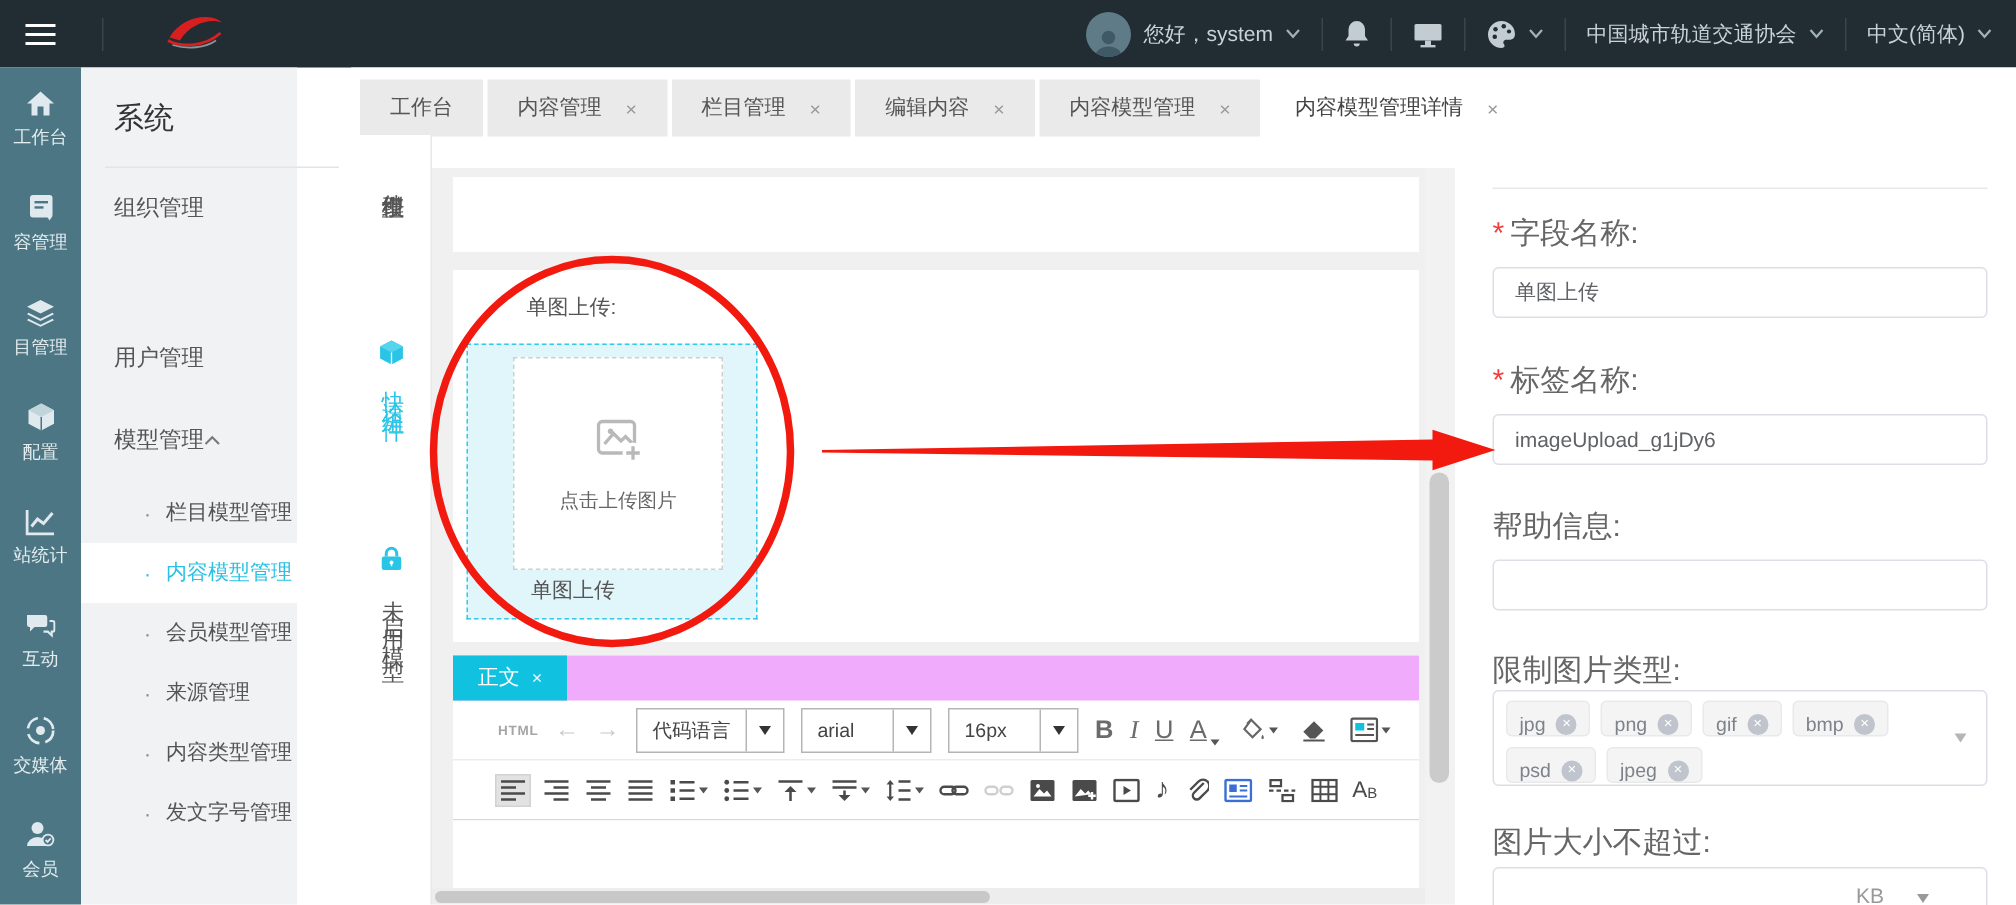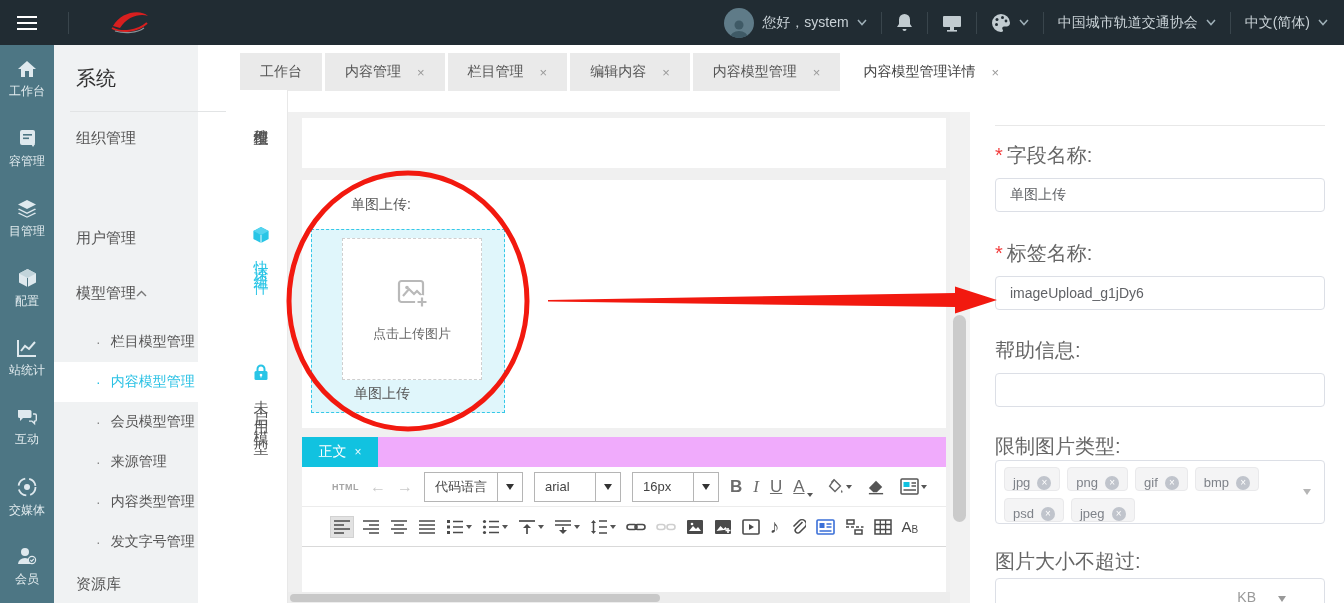--- a/index.html
+++ b/index.html
@@ -295,21 +295,20 @@
       <span>来源管理</span>
   </div>
   <div class="sb-sub" style="top:437px;">
     <span class="bullet">·</span>
       <span>内容类型管理</span>
   </div>
   <div class="sb-sub" style="top:477px;">
     <span class="bullet">·</span>
       <span>发文字号管理</span>
   </div>
-  <div class="sb-item" style="top:530px;">资源库</div>
 </div>
 
 <div id="main">
 
   <div id="tabbar">
     <div class="tab">
         <span>工作台</span>
       </div>
     <div class="tab">
         <span>内容管理</span>

